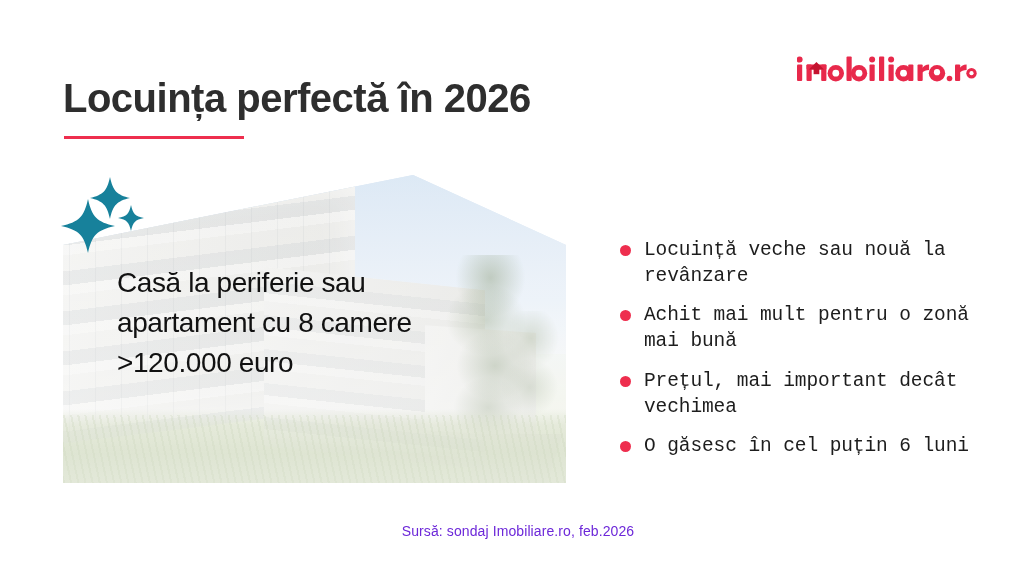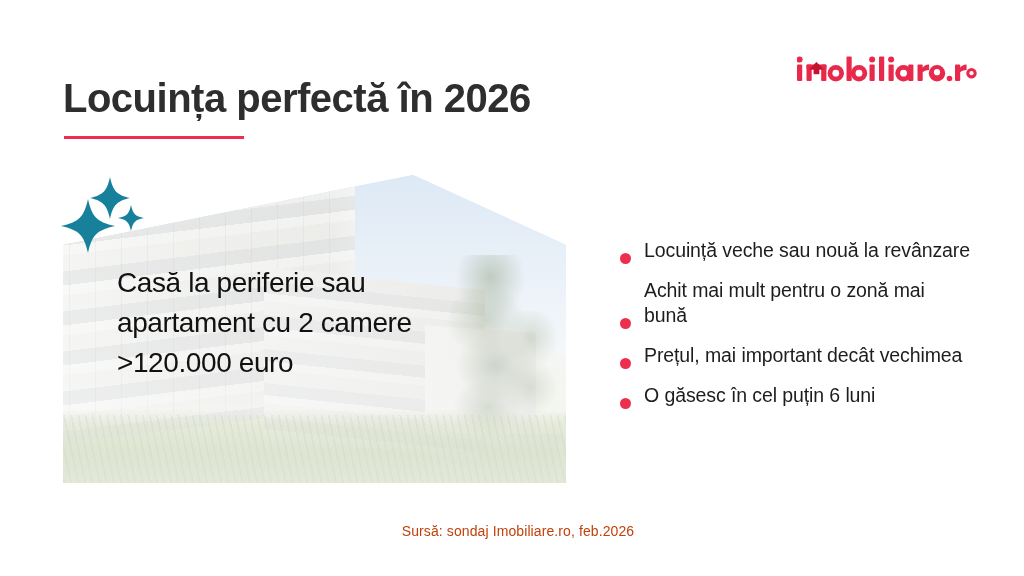--- a/index.html
+++ b/index.html
@@ -236,22 +236,23 @@
 
   
   .bullets {
     position: absolute;
     left: 620px;
     top: 226px;
     width: 350px;
   }
   .bullet-row {
     display: flex;
-    align-items: flex-end;
+    align-items: flex-start;
     margin-bottom: 14px;
+    font-family: Liberation Mono, monospace;
   }
   .bullet-dot {
     flex: 0 0 auto;
     width: 11px;
     height: 11px;
     border-radius: 50%;
     background: #ee2e4e;
     margin-top: 7px;
     margin-right: 13px;
   }
@@ -263,21 +264,21 @@
   }
 
   
   .source {
     position: absolute;
     left: 0;
     right: 0;
     top: 511px;
     text-align: center;
     font-size: 14px;
-    color: #c2410c;
+    color: #6d28d9;
     letter-spacing: 0.1px;
     padding-left: 12px;
   }
 </style>
 </head>
 <body>
 
 <div class="slide">
 
   <div class="logo">
@@ -364,21 +365,21 @@
 
         <path d="M28 32 C32 50 37 55 55 59 C37 63 32 68 28 86 C24 68 19 63 1 59 C19 55 24 50 28 32 Z"></path>
 
         <path d="M71 38 C73 47 75 49 84 51 C75 53 73 55 71 64 C69 55 67 53 58 51 C67 49 69 47 71 38 Z"></path>
       </g>
     </svg>
   </div>
 
   <div class="overlay-text">
     <div>Casă la periferie sau</div>
-    <div>apartament cu 2 camere</div>
+    <div>apartament cu 8 camere</div>
     <div>&gt;120.000 euro</div>
   </div>
 
   <div class="bullets">
     <div class="bullet-row">
       <span class="bullet-dot"></span>
       <span class="bullet-text">Locuință veche sau nouă la revânzare</span>
     </div>
     <div class="bullet-row">
       <span class="bullet-dot"></span>

